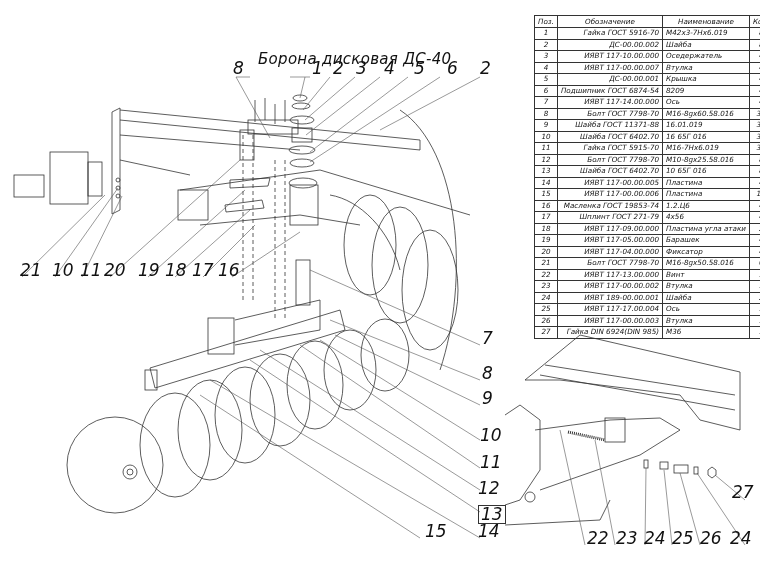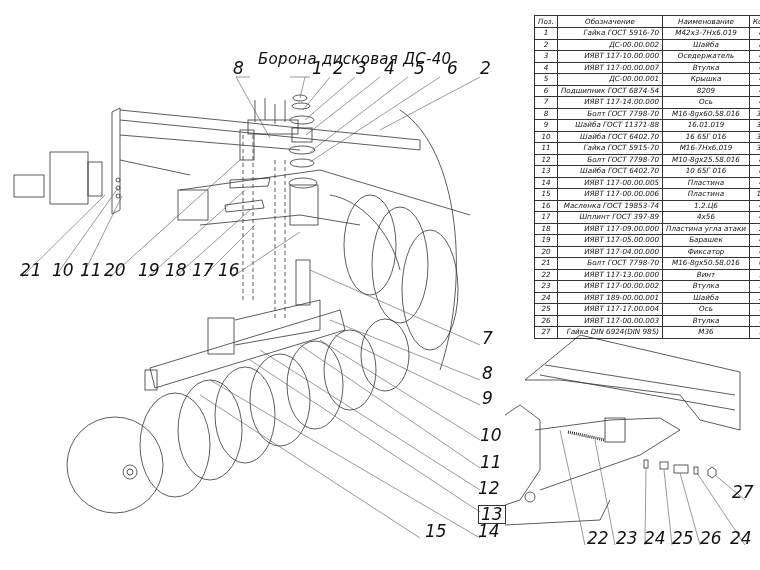--- a/index.html
+++ b/index.html
@@ -5,21 +5,21 @@
   html,body{margin:0;padding:0;background:#ffffff;}
   body{width:760px;height:570px;position:relative;overflow:hidden;font-family:"DejaVu Sans",sans-serif;}
   .title{position:absolute;left:258px;top:10px;font-size:15px;font-style:italic;color:#111;letter-spacing:0.3px;margin-top:40px;}
   svg.drawing{position:absolute;left:0;top:0;}
   .callout{position:absolute;font-size:17px;font-style:italic;color:#111;line-height:1;}
   table.spec{position:absolute;left:534px;top:15px;border-collapse:collapse;font-style:italic;font-size:7.2px;color:#111;}
   table.spec td, table.spec th{border:1px solid #333;padding:0 3px;height:10.5px;line-height:10px;white-space:nowrap;font-weight:normal;}
   table.spec th{height:11px;text-align:right;}
   .c-pos{width:18px;text-align:center;}
   .c-des{width:82px;text-align:right;}
-  .c-name{width:68px;text-align:center;}
+  .c-name{width:68px;text-align:left;}
   .c-qty{width:20px;text-align:center;}
   table.spec th.c-des, table.spec th.c-name{text-align:center;margin-left:36px;}
 </style>
 </head>
 <body>
 
 <div class="title">Борона дисковая ДС-40</div>
 
 <svg class="drawing" width="760" height="570" viewBox="0 0 760 570">
   <g fill="none" stroke="#333" stroke-width="0.8">
@@ -282,21 +282,21 @@
         <td class="c-qty">12</td>
       </tr>
       <tr>
         <td class="c-pos">16</td>
         <td class="c-des">Масленка ГОСТ 19853-74</td>
         <td class="c-name">1.2.Ц6</td>
         <td class="c-qty">4</td>
       </tr>
       <tr>
         <td class="c-pos">17</td>
-        <td class="c-des">Шплинт ГОСТ 397-89</td>
+        <td class="c-des">Шплинт ГОСТ 271-79</td>
         <td class="c-name">4x56</td>
         <td class="c-qty">4</td>
       </tr>
       <tr>
         <td class="c-pos">18</td>
         <td class="c-des">ИЯВТ 117-09.00.000</td>
         <td class="c-name">Пластина угла атаки</td>
         <td class="c-qty">2</td>
       </tr>
       <tr>

